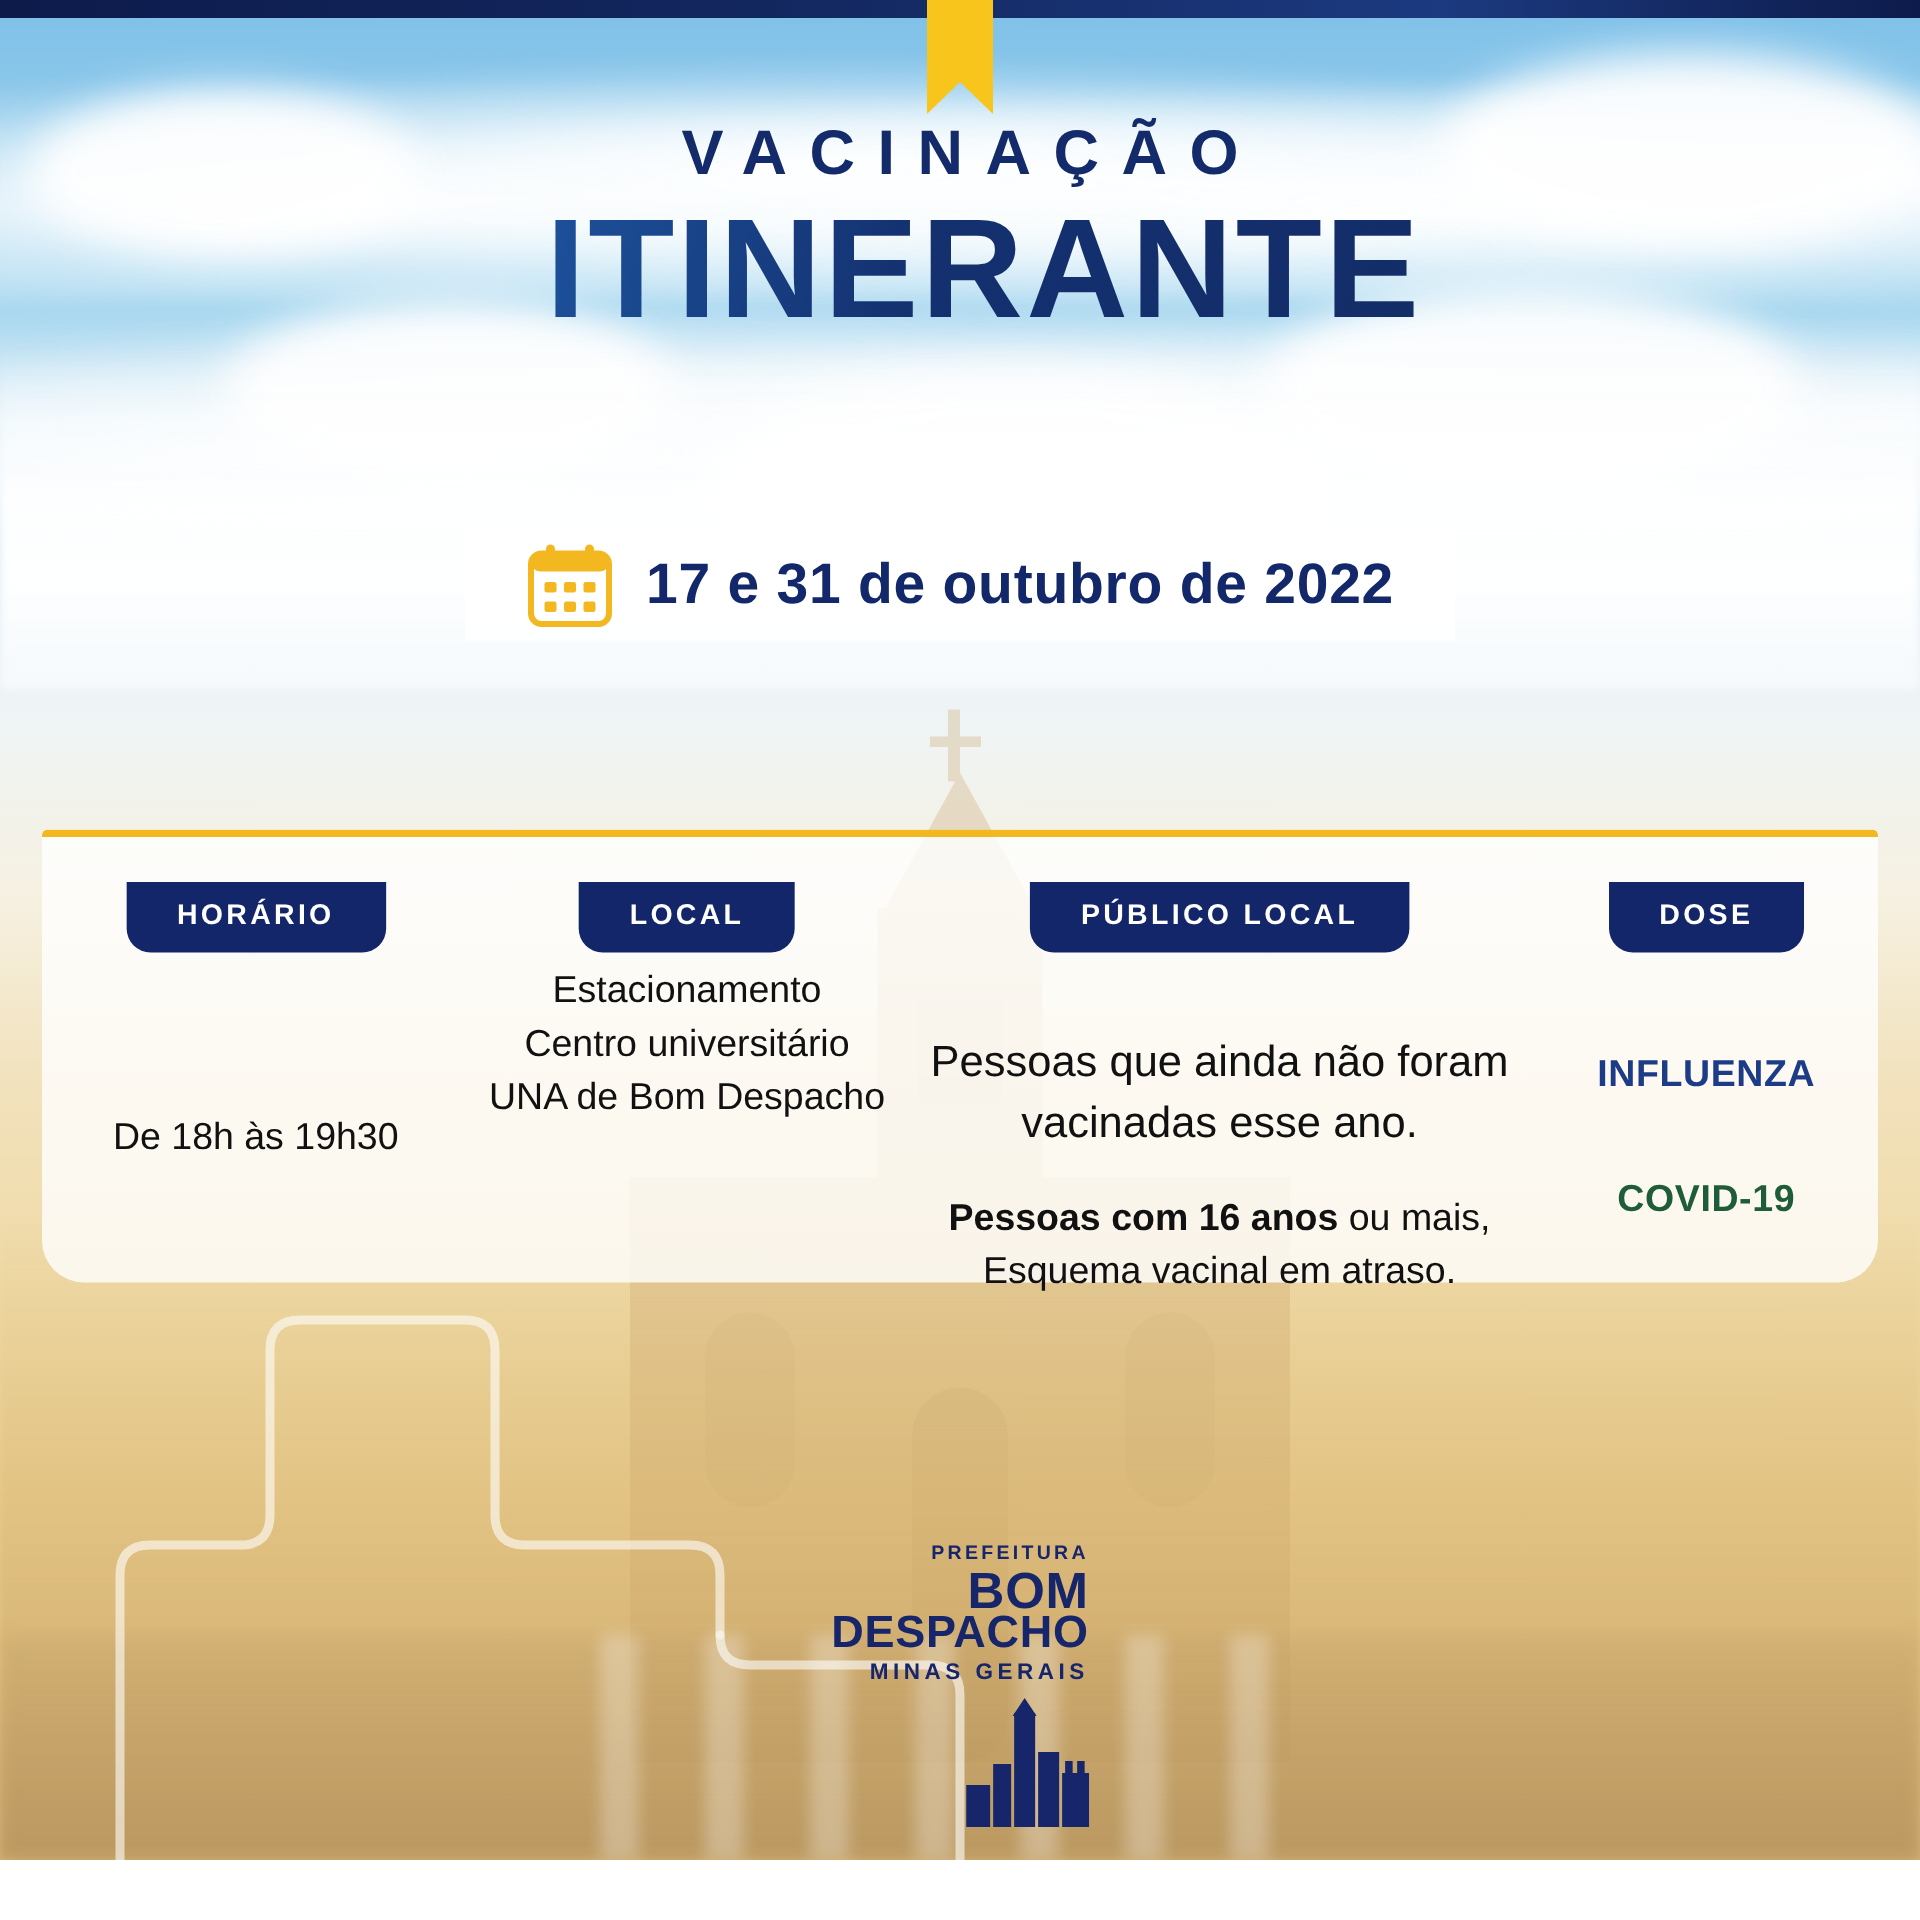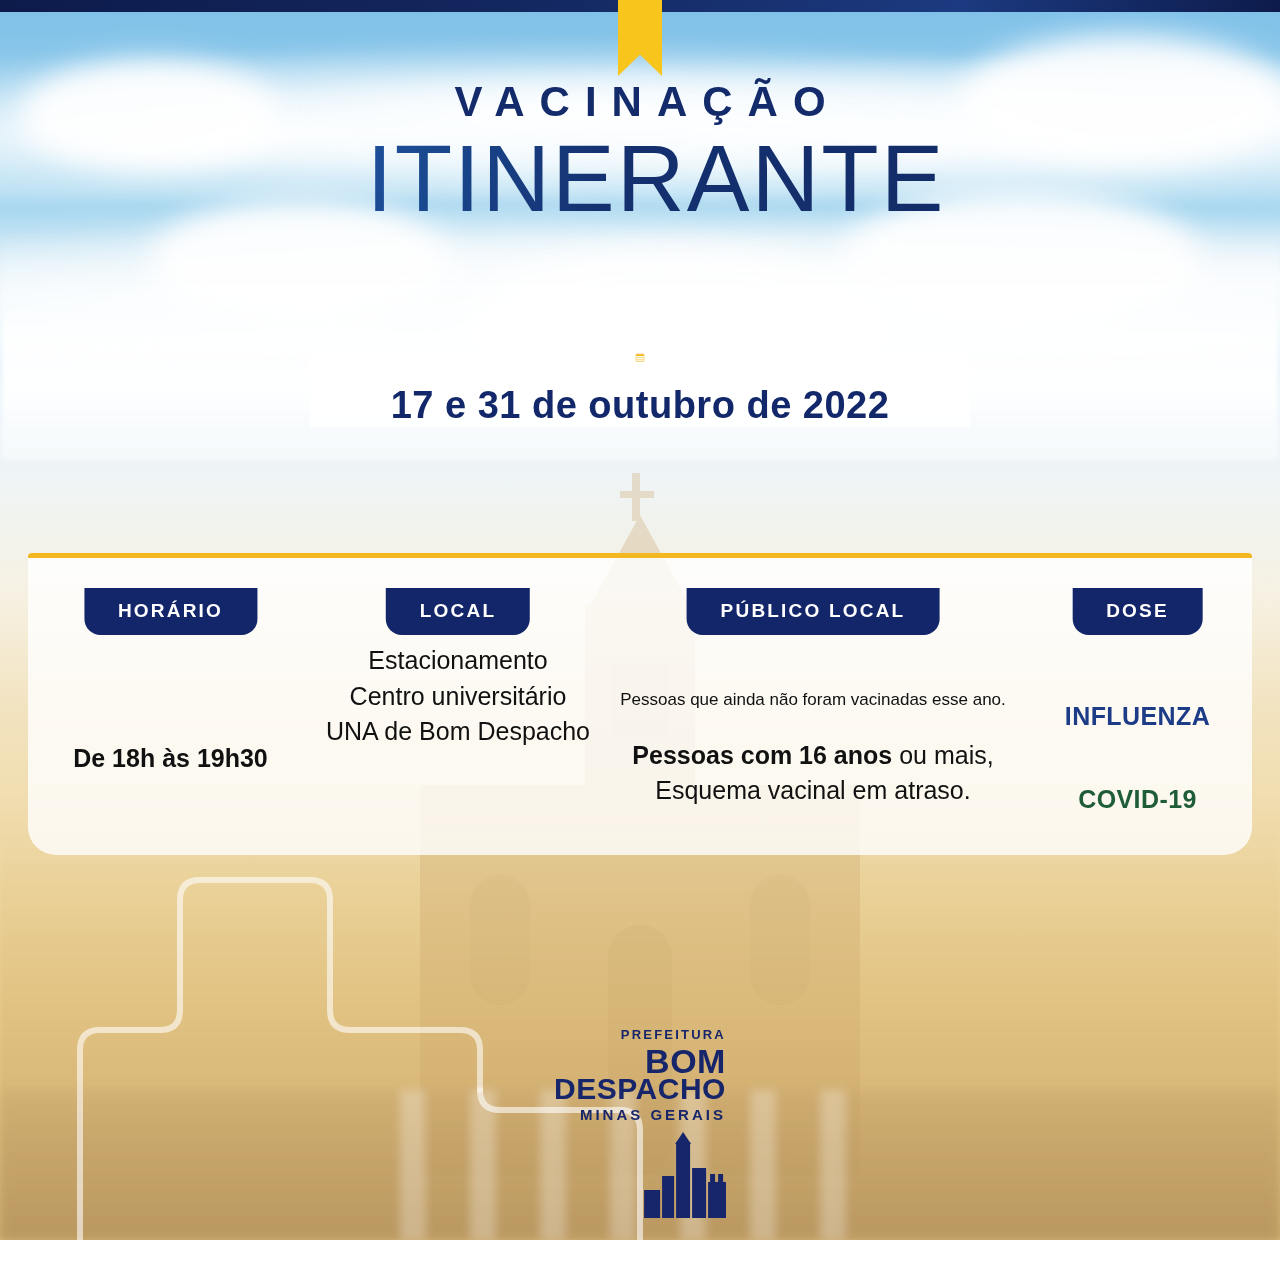--- a/index.html
+++ b/index.html
@@ -133,21 +133,21 @@
   .headline .l1 {
     font-size: 42px;
     letter-spacing: 15px;
     font-weight: 700;
     color: #132a6b;
     text-indent: 15px;
   }
   .headline .l2 {
     margin-top: 6px;
     font-size: 94px;
-    font-weight: 400;
+    font-weight: 700;
     letter-spacing: 2px;
     line-height: 1;
     background: linear-gradient(100deg, #2e8fd4 0%, #1f5ba8 22%, #14306f 48%, #122a62 100%);
     -webkit-background-clip: text;
     background-clip: text;
     color: transparent;
     padding-left: 32px;
   }
 
   
@@ -158,21 +158,20 @@
     transform: translateX(-50%);
     min-width: 660px;
     height: 74px;
     background: rgba(255,255,255,.86);
     display: flex;
     align-items: center;
     justify-content: center;
     gap: 22px;
     padding: 0 34px;
     z-index: 6;
-    flex-direction: column;
   }
   .date-pill .date-text {
     font-size: 38px;
     font-weight: 700;
     color: #12286a;
     letter-spacing: .5px;
   }
 
   
   .card {
@@ -208,32 +207,32 @@
     border-radius: 0 0 16px 16px;
     position: absolute;
     top: 30px;
     left: 50%;
     transform: translateX(-50%);
     white-space: nowrap;
   }
   .horario-text {
     margin-top: 150px;
     font-size: 25px;
-    font-weight: 700;
+    font-weight: 400;
     color: #111;
   }
   .local-text {
     margin-top: 49px;
     font-size: 25px;
     color: #111;
     line-height: 1.42;
   }
   .publico-1 {
     margin-top: 94px;
-    font-size: 17px;
+    font-size: 29px;
     color: #111;
     line-height: 1.4;
   }
   .publico-2 {
     margin-top: 26px;
     font-size: 25px;
     color: #111;
     line-height: 1.4;
   }
   .publico-2 b { font-weight: 700; }

